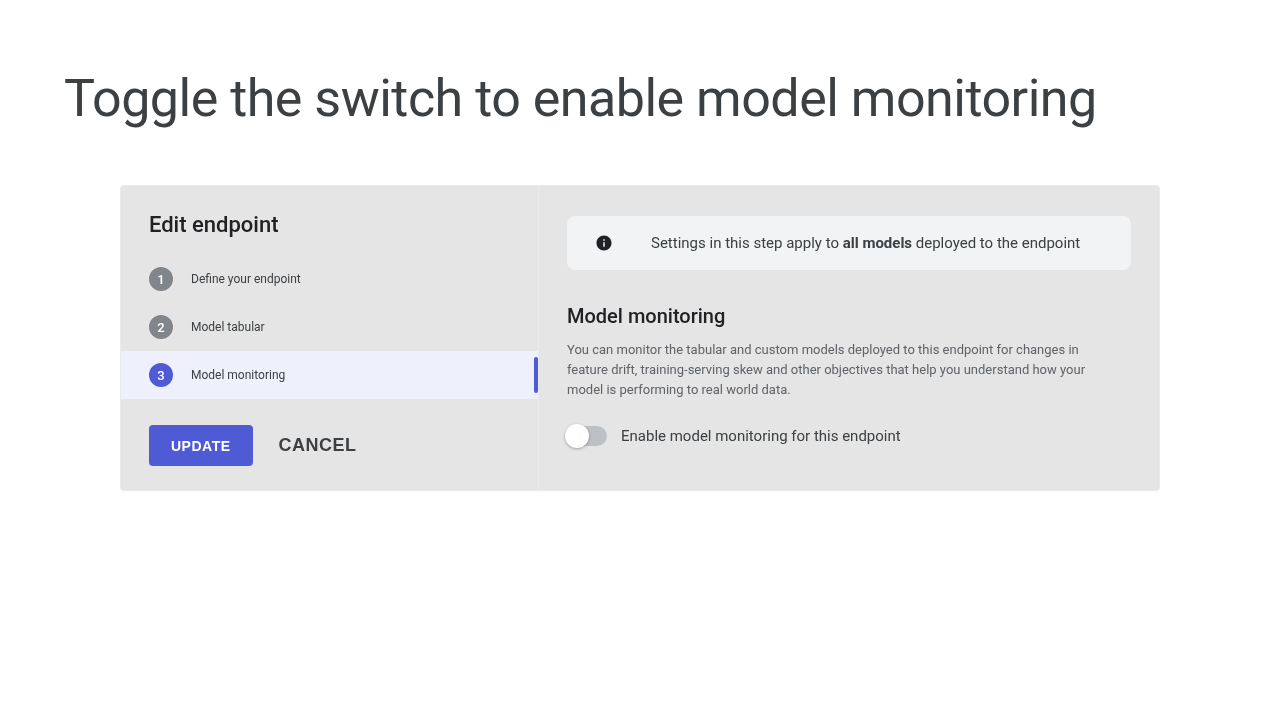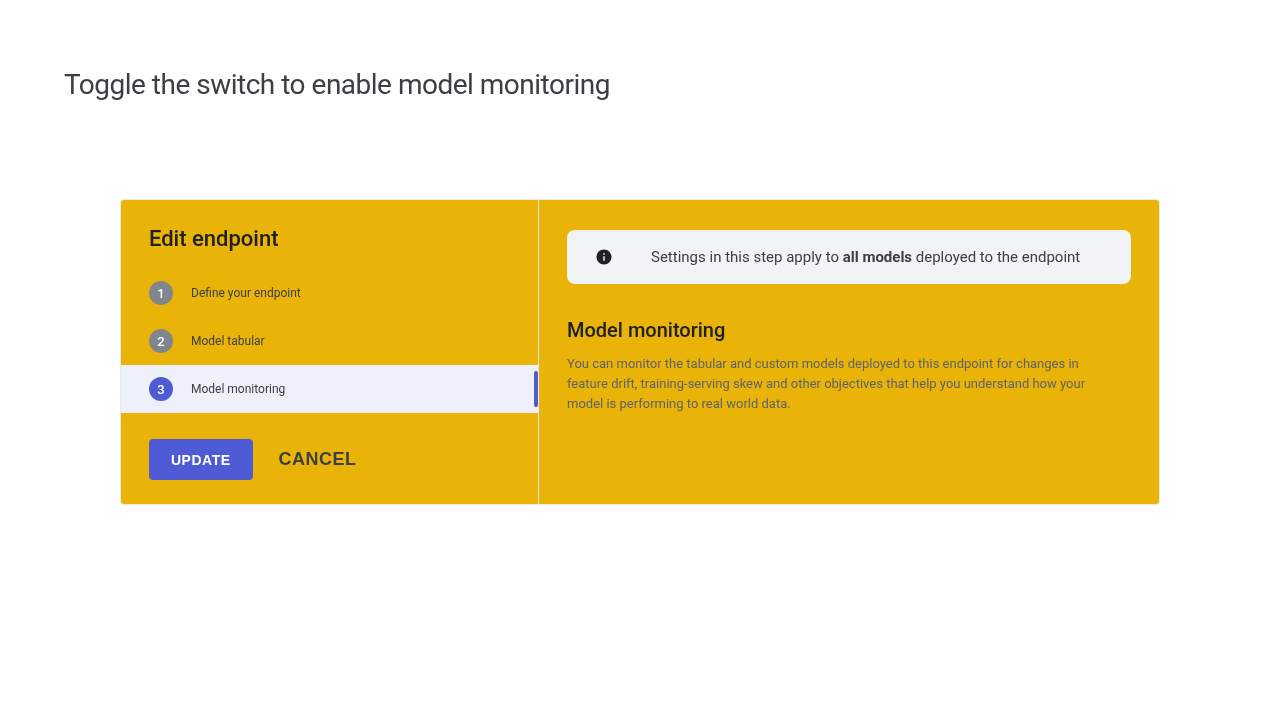--- a/index.html
+++ b/index.html
@@ -8,30 +8,30 @@
       box-sizing: border-box;
     }
     body {
       font-family: 'Google Sans', Roboto, Arial, sans-serif;
       background: #ffffff;
       width: 1280px;
       height: 720px;
       overflow: hidden;
     }
     .page-title {
-      font-size: 28px;
+      font-size: 52px;
       font-weight: 400;
       color: #3c4043;
       padding: 68px 0 0 64px;
       letter-spacing: -0.5px;
     }
     .card {
-      margin: 98px 0 0 120px;
+      margin: 56px 0 0 120px;
       width: 1040px;
-      background: #eab308;
+      background: #e5e5e5;
       border: 1px solid #e8eaed;
       border-radius: 4px;
       display: flex;
       box-shadow: 0 1px 2px rgba(0,0,0,0.02);
     }
     .sidebar {
       width: 418px;
       border-right: 1px solid #e8eaed;
       padding: 26px 0 24px 0;
     }
@@ -225,16 +225,20 @@
       </span>
       <span class="info-text">
         <span>Settings in this step apply to </span><span class="bold">all models</span><span> deployed to the endpoint</span>
       </span>
     </div>
 
     <h2 class="section-title">Model monitoring</h2>
 
     <p class="section-desc">You can monitor the tabular and custom models deployed to this endpoint for changes in feature drift, training-serving skew and other objectives that help you understand how your model is performing to real world data.</p>
 
+    <div class="toggle-row">
+      <div class="switch"></div>
+      <span class="toggle-label">Enable model monitoring for this endpoint</span>
+    </div>
 
   </div>
 
 </div>
 
 </body></html>

